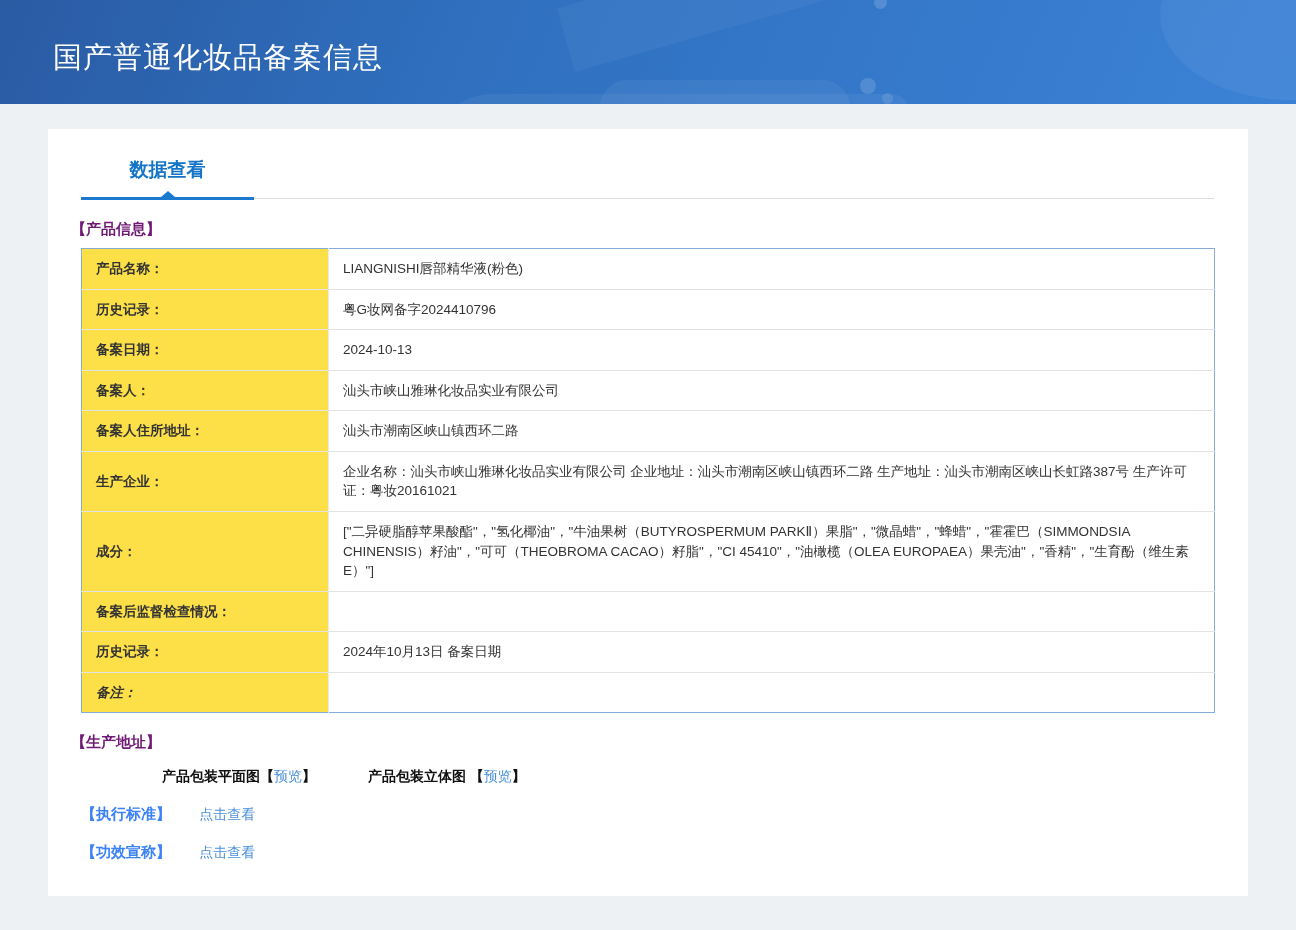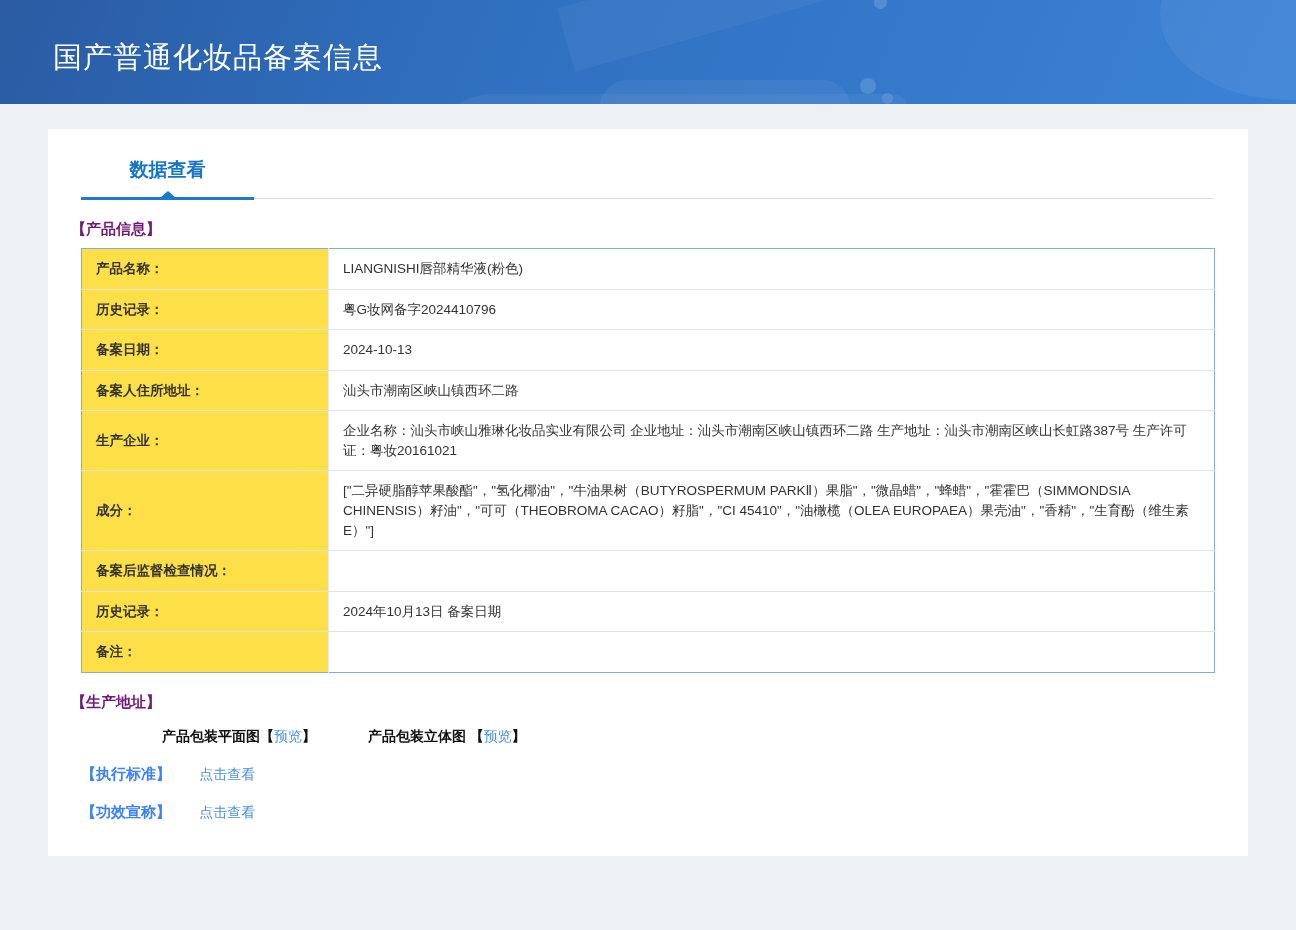--- a/index.html
+++ b/index.html
@@ -47,21 +47,21 @@
   
   .product-table{
     width:1134px; margin:9px 0 0 33px;
     border-collapse:collapse; border:1px solid #85abd9;
     font-size:13.5px; color:#333;
   }
   .product-table td{
     border-bottom:1px solid #e3e3e3;
     padding:10px 14px; line-height:1.45; vertical-align:middle;
   }
-  .product-table tr:last-child td{ border-bottom:none; }
+  .product-table tr:last-child td{ border-bottom:none;font-style:italic; }
   .product-table td.lbl{
     width:247px; background:#fde047; font-weight:700;
     border-right:1px solid #eaeaea;
   }
   
   .packaging-row{ margin:16px 11px 0 114px; font-size:14px; }
   .pack-item{ font-weight:600; color:#111; }
   .pack-item + .pack-item{ margin-left:48px; }
   .link{ color:#4a90d9; font-weight:400; text-decoration:none; cursor:pointer; }
   .inline-link-row{ margin:19px 0 0 33px; font-size:15px; }
@@ -106,20 +106,24 @@
       </tr>
       <tr>
         <td class="lbl">历史记录：</td>
         <td>粤G妆网备字2024410796</td>
       </tr>
       <tr>
         <td class="lbl">备案日期：</td>
         <td>2024-10-13</td>
       </tr>
       <tr>
+        <td class="lbl">备案人：</td>
+        <td>汕头市峡山雅琳化妆品实业有限公司</td>
+      </tr>
+      <tr>
         <td class="lbl">备案人住所地址：</td>
         <td>汕头市潮南区峡山镇西环二路</td>
       </tr>
       <tr>
         <td class="lbl">生产企业：</td>
         <td>企业名称：汕头市峡山雅琳化妆品实业有限公司 企业地址：汕头市潮南区峡山镇西环二路 生产地址：汕头市潮南区峡山长虹路387号 生产许可证：粤妆20161021</td>
       </tr>
       <tr>
         <td class="lbl">成分：</td>
         <td>["二异硬脂醇苹果酸酯"，"氢化椰油"，"牛油果树（BUTYROSPERMUM PARKⅡ）果脂"，"微晶蜡"，"蜂蜡"，"霍霍巴（SIMMONDSIA CHINENSIS）籽油"，"可可（THEOBROMA CACAO）籽脂"，"CI 45410"，"油橄榄（OLEA EUROPAEA）果壳油"，"香精"，"生育酚（维生素E）"]</td>

